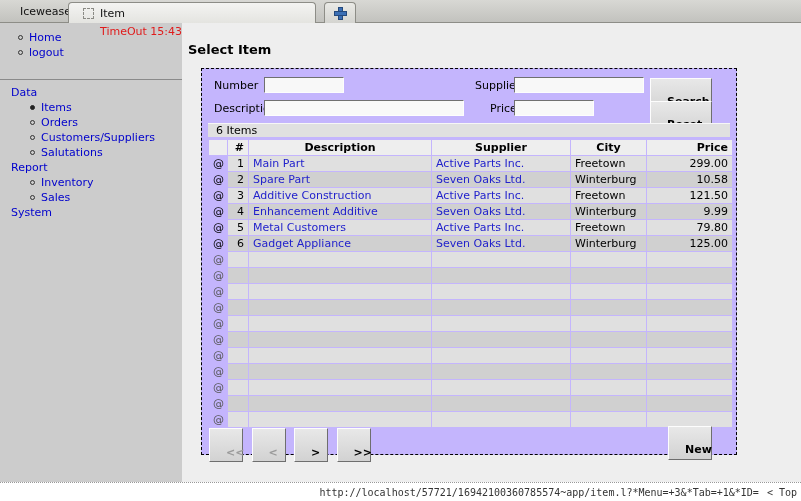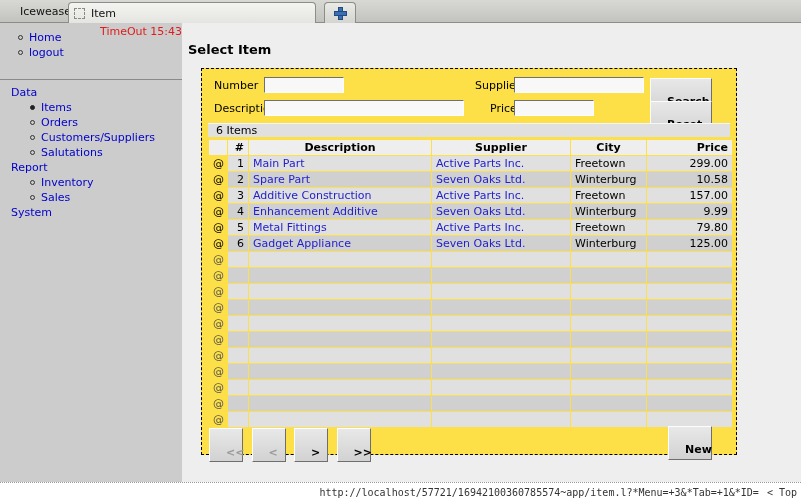--- a/index.html
+++ b/index.html
@@ -42,21 +42,21 @@
   }
   .browser-tab {
     position: absolute; left: 68px; top: 2px;
     width: 248px; height: 21px;
     background: linear-gradient(#f4f4f2, #e4e4e0);
     border: 1px solid #8d8d87;
     border-bottom: none;
     border-radius: 4px 4px 0 0;
     box-sizing: border-box;
     display: flex; align-items: center;
-    padding-left: 5px;
+    padding-left: 14px;
   }
   .tab-favicon {
     width: 11px; height: 11px;
     border: 1px dashed #8a8a84;
     box-sizing: border-box;
     margin-right: 6px;
     flex: 0 0 auto;
   }
   .tab-title { font-size: 11px; color: #111; }
   .newtab-btn {
@@ -139,21 +139,21 @@
   }
   .page-title {
     position: absolute; left: 6px; top: 19px;
     font-size: 13px; font-weight: bold; color: #000;
   }
   .panel {
     position: absolute; left: 19px; top: 45px;
     width: 536px; height: 387px;
     border: 1px dashed #000;
     box-sizing: border-box;
-    background: #fde047;
+    background: #c4b5fd;
   }
 
   
   .searchform {
     position: absolute; left: 0; top: 0;
     width: 534px; height: 52px;
   }
   .fld-label {
     position: absolute;
     font-size: 11px; color: #000;
@@ -401,34 +401,34 @@
                 <td class="c-sup"><a href="#">Seven Oaks Ltd.</a></td>
                 <td class="c-city">Winterburg</td>
                 <td class="c-price">10.58</td>
               </tr>
               <tr class="r-odd">
                 <td class="c-at">@</td>
                 <td class="c-num">3</td>
                 <td class="c-desc"><a href="#">Additive Construction</a></td>
                 <td class="c-sup"><a href="#">Active Parts Inc.</a></td>
                 <td class="c-city">Freetown</td>
-                <td class="c-price">157.00</td>
+                <td class="c-price">121.50</td>
               </tr>
               <tr class="r-even">
                 <td class="c-at">@</td>
                 <td class="c-num">4</td>
                 <td class="c-desc"><a href="#">Enhancement Additive</a></td>
                 <td class="c-sup"><a href="#">Seven Oaks Ltd.</a></td>
                 <td class="c-city">Winterburg</td>
                 <td class="c-price">9.99</td>
               </tr>
               <tr class="r-odd">
                 <td class="c-at">@</td>
                 <td class="c-num">5</td>
-                <td class="c-desc"><a href="#">Metal Fittings</a></td>
+                <td class="c-desc"><a href="#">Metal Customers</a></td>
                 <td class="c-sup"><a href="#">Active Parts Inc.</a></td>
                 <td class="c-city">Freetown</td>
                 <td class="c-price">79.80</td>
               </tr>
               <tr class="r-even">
                 <td class="c-at">@</td>
                 <td class="c-num">6</td>
                 <td class="c-desc"><a href="#">Gadget Appliance</a></td>
                 <td class="c-sup"><a href="#">Seven Oaks Ltd.</a></td>
                 <td class="c-city">Winterburg</td>

